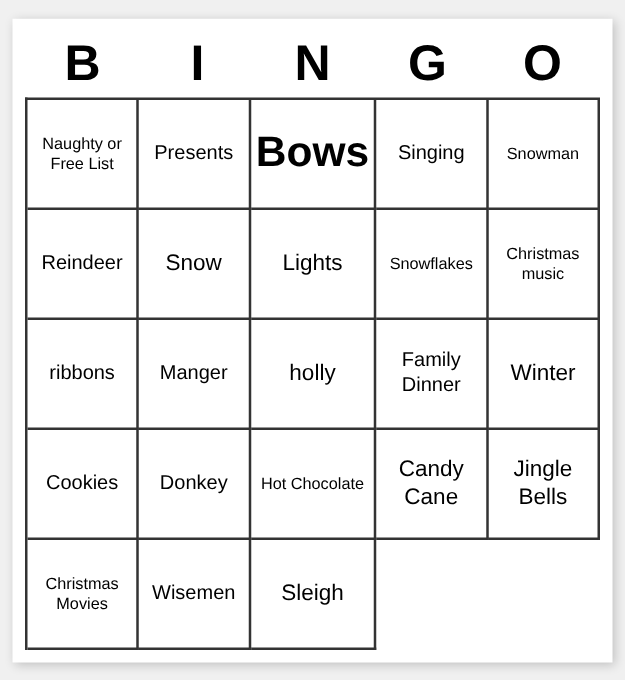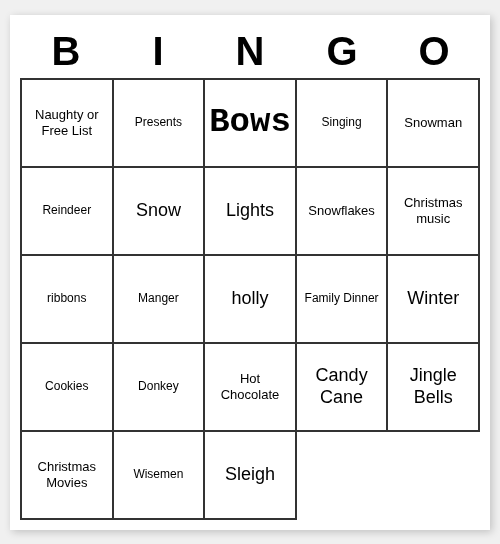--- a/index.html
+++ b/index.html
@@ -56,32 +56,31 @@
 
     .cell-text {
       line-height: 1.2;
     }
 
     .size-small {
       font-size: 13px;
     }
 
     .size-medium {
-      font-size: 12px;
+      font-size: 16px;
     }
 
     .size-large {
       font-size: 18px;
       font-weight: normal;
     }
 
     .size-xlarge {
       font-size: 34px;
       font-weight: bold;
-      font-family: Liberation Mono, monospace;
     }
   </style>
 </head>
 <body>
 
 <div class="bingo-card">
   <div class="bingo-header">
   <div class="bingo-header-cell">B</div>
       <div class="bingo-header-cell">I</div>
       <div class="bingo-header-cell">N</div>

